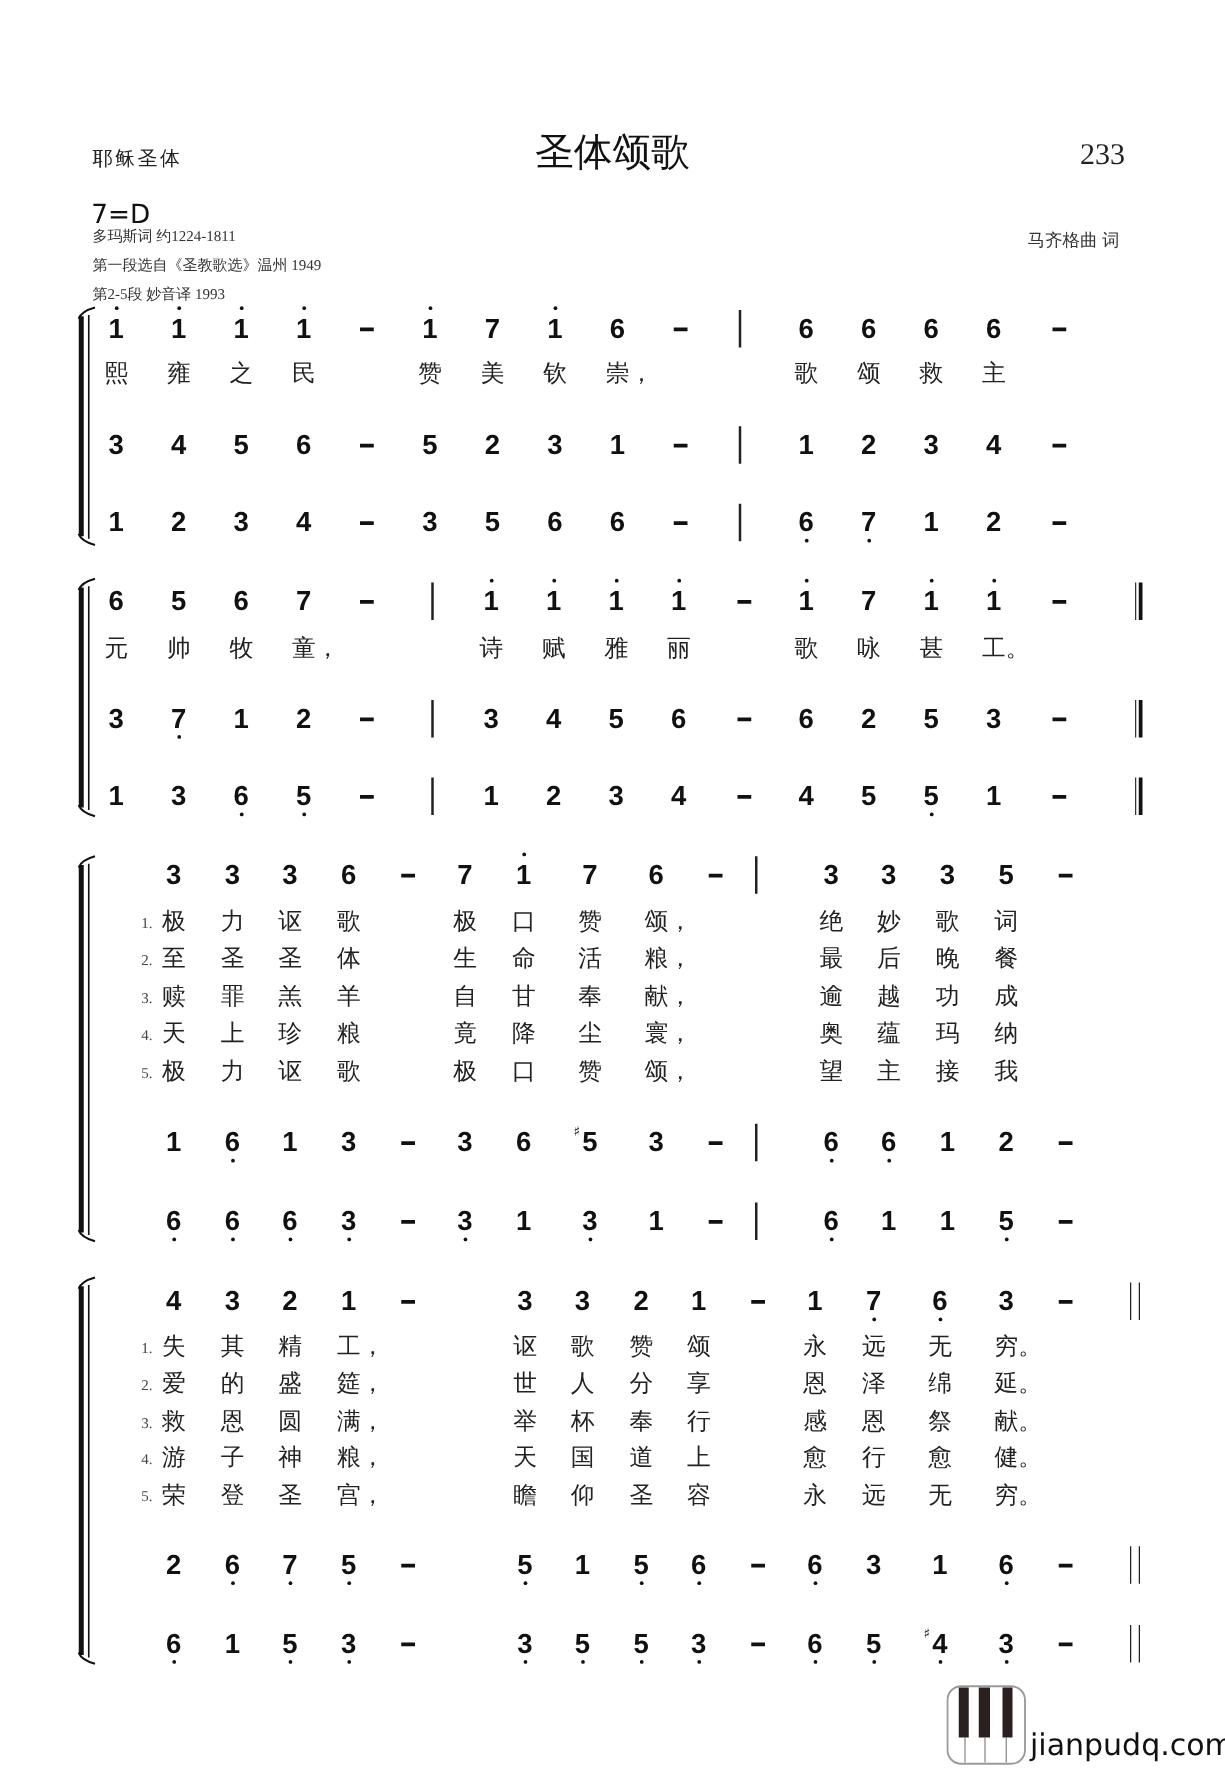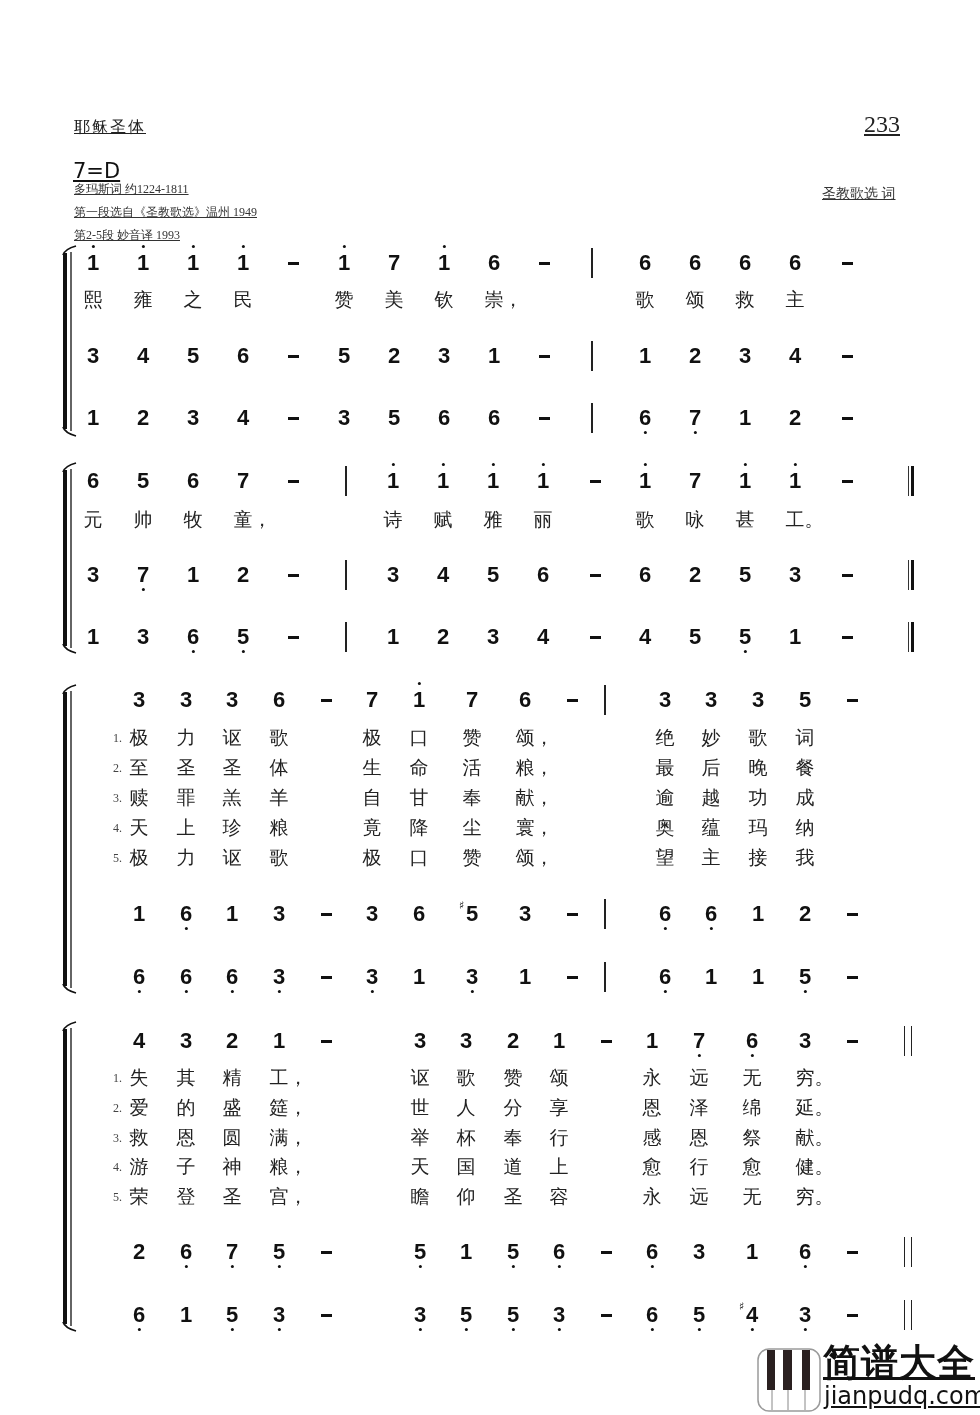--- a/index.html
+++ b/index.html
@@ -1,18 +1,18 @@
 <!DOCTYPE html>
 <html><head>
 <meta charset="utf-8">
 <style>
   html, body { margin:0; padding:0; background:#ffffff; }
   body { width:980px; height:1415px; position:relative; overflow:hidden; font-family:"Liberation Sans", sans-serif; color:#111; }
   .page { position:absolute; left:0; top:0; width:980px; height:1415px; background:#fff; }
-  .abs { position:absolute; white-space:nowrap; line-height:1;text-decoration:underline; }
+  .abs { position:absolute; white-space:nowrap; line-height:1; }
 
   .category { left:74px; top:119px; font-size:16px; letter-spacing:2px; font-family:"DejaVu Serif", serif; color:#222; }
   .title { left:0; width:980px; text-align:center; top:107px; font-size:31px; font-family:"DejaVu Sans", sans-serif; color:#111; }
   .page-number { left:864px; top:112px; font-size:24px; font-family:"Liberation Serif", serif; color:#222; }
   .key { left:73px; top:161px; font-size:21px; font-family:"DejaVu Sans", sans-serif; color:#111; }
   .credit { left:74px; font-size:12px; font-family:"Liberation Serif", serif; color:#333; }
   .credit-1 { top:183px; } .credit-2 { top:206px; } .credit-3 { top:229px; }
   .composer { left:822px; top:187px; font-size:14px; font-family:"Liberation Serif", serif; color:#333; }
 
   .overlay { position:absolute; left:0; top:0; }
@@ -37,26 +37,27 @@
   .wm-icon { position:absolute; left:757px; top:1348px; }
   .wm-brand { left:823px; top:1344px; font-size:37px; font-weight:bold; font-family:"DejaVu Sans", sans-serif; color:#111; letter-spacing:1px; }
   .wm-url { left:824px; top:1384px; font-size:24px; font-family:"DejaVu Sans", sans-serif; color:#111; }
 </style>
 </head>
 <body>
 
 <div class="page">
 
   <div class="abs category">耶稣圣体</div>
+  <div class="abs title">圣体颂歌</div>
   <div class="abs page-number">233</div>
   <div class="abs key">7=D</div>
   <div class="abs credit credit-1">多玛斯词 约1224-1811</div>
   <div class="abs credit credit-2">第一段选自《圣教歌选》温州 1949</div>
   <div class="abs credit credit-3">第2-5段 妙音译 1993</div>
-  <div class="abs composer">圣教歌选 词</div>
+  <div class="abs composer">马齐格曲 词</div>
 
   <svg class="overlay" width="980" height="1415" viewBox="0 0 980 1415">
     <g>
       <rect x="63" y="253" width="4" height="176" fill="#111"></rect>
       <line x1="71" y1="252" x2="71" y2="431" stroke="#111" stroke-width="1.3"></line>
       <path d="M63 255 Q65 249 76 246" stroke="#111" stroke-width="1.8" fill="none"></path>
       <path d="M63 427 Q65 433 76 436" stroke="#111" stroke-width="1.8" fill="none"></path>
     </g>
     <g>
       <rect x="63" y="470" width="4" height="176" fill="#111"></rect>
@@ -489,16 +490,15 @@
 
   <svg class="wm-icon" width="64" height="64" viewBox="0 0 64 64">
     <rect x="1" y="1" width="62" height="62" rx="11" fill="#fff" stroke="#9a9a9a" stroke-width="1.5"></rect>
     <line x1="15" y1="42" x2="15" y2="62" stroke="#888" stroke-width="1"></line>
     <line x1="31" y1="42" x2="31" y2="62" stroke="#888" stroke-width="1"></line>
     <line x1="48" y1="42" x2="48" y2="62" stroke="#888" stroke-width="1"></line>
     <rect x="10" y="2" width="8" height="40" fill="#2a2020"></rect>
     <rect x="26" y="2" width="9" height="40" fill="#2a2020"></rect>
     <rect x="45" y="2" width="8" height="40" fill="#2a2020"></rect>
   </svg>
-  <div class="abs wm-brand">简谱大全</div>
   <div class="abs wm-url">jianpudq.com</div>
 
 </div>
 
 </body></html>

